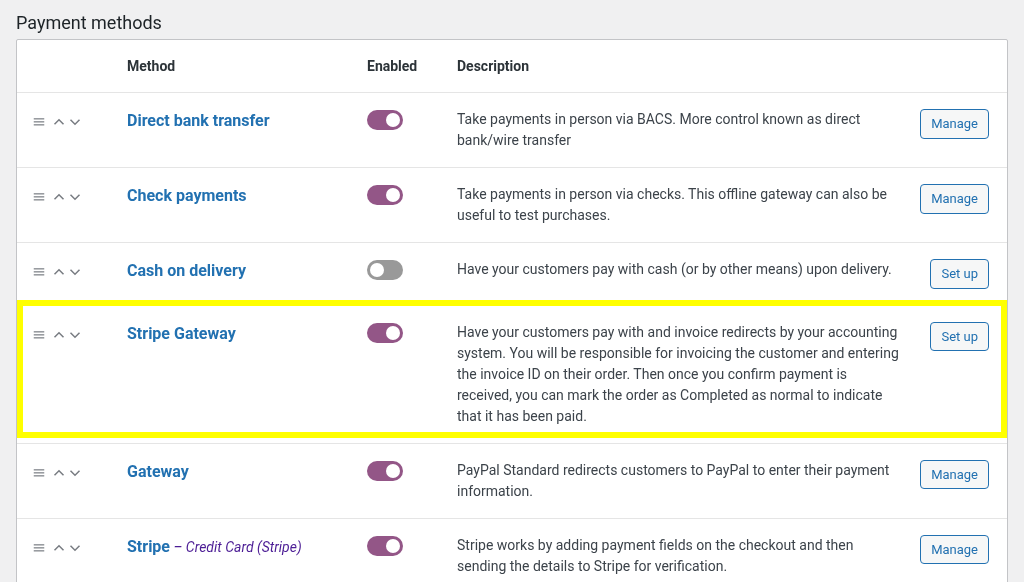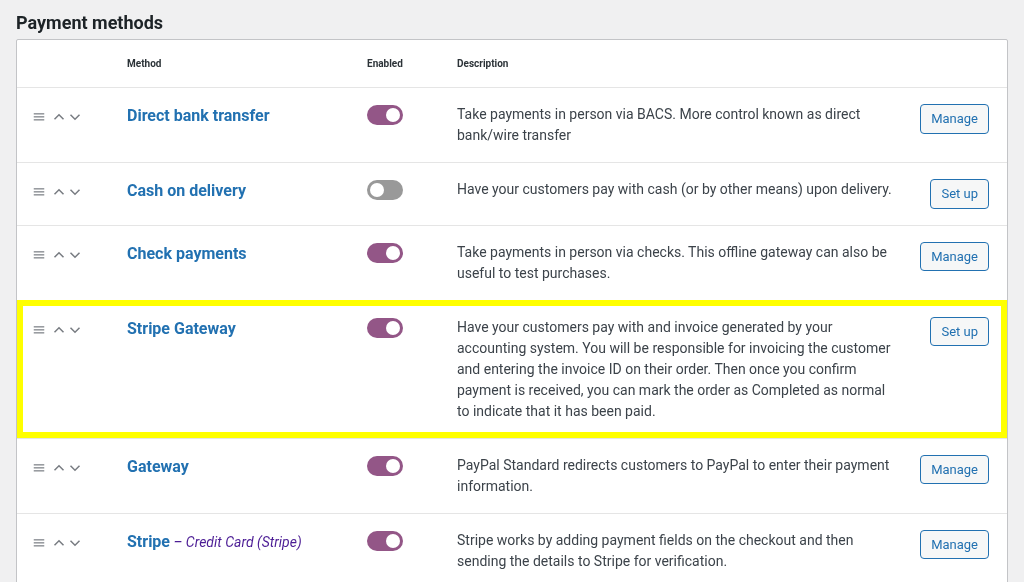--- a/index.html
+++ b/index.html
@@ -9,21 +9,21 @@
     font-family: -apple-system, BlinkMacSystemFont, "Segoe UI", Roboto, sans-serif;
     color: #2c3338;
     font-size: 14px;
     width: 1024px;
   }
   .wrap {
     padding: 8px 16px 0 16px;
   }
   .section-title {
     font-size: 18px;
-    font-weight: 700;
+    font-weight: 400;
     margin: 4px 0 6px 0;
     color: #1d2327;
   }
   .section-desc {
     margin: 0 0 14px 0;
     font-size: 13px;
     color: #3c434a;
   }
   .table-container {
     background: #fff;
@@ -33,21 +33,21 @@
     position: relative;
   }
   table {
     width: 100%;
     border-collapse: collapse;
   }
   thead th {
     text-align: left;
     font-weight: 700;
     padding: 18px 10px;
-    font-size: 10px;
+    font-size: 14px;
     color: #2c3338;
   }
   tbody tr {
     border-top: 1px solid #e5e5e5;
   }
   tbody td {
     padding: 16px 10px;
     vertical-align: top;
     font-size: 14px;
     line-height: 1.5;
@@ -152,58 +152,58 @@
           <tr>
             <td class="sort-cell col-sort"><span class="sort-icon"><svg width="12" height="12" viewBox="0 0 16 16">
                   <rect x="1" y="3" width="14" height="1.6" fill="currentColor"></rect>
                   <rect x="1" y="7" width="14" height="1.6" fill="currentColor"></rect>
                   <rect x="1" y="11" width="14" height="1.6" fill="currentColor"></rect>
                 </svg></span><span class="arrow-icon"><svg width="12" height="12" viewBox="0 0 16 16">
                   <path d="M2 11 L8 5 L14 11" stroke="currentColor" stroke-width="2" fill="none"></path>
                 </svg></span><span class="arrow-icon"><svg width="12" height="12" viewBox="0 0 16 16">
                   <path d="M2 5 L8 11 L14 5" stroke="currentColor" stroke-width="2" fill="none"></path>
                 </svg></span></td>
+            <td class="col-method"><a class="method-link" href="#">Check payments</a></td>
+            <td class="col-enabled"><span class="toggle on"><span class="knob"></span></span></td>
+            <td class="col-desc">
+              <div class="desc-text"><span>Take payments in person via checks. This offline gateway can also be useful to test purchases.</span></div>
+            </td>
+            <td class="col-action"><span class="btn">Manage</span></td>
+          </tr>
+          <tr>
+            <td class="sort-cell col-sort"><span class="sort-icon"><svg width="12" height="12" viewBox="0 0 16 16">
+                  <rect x="1" y="3" width="14" height="1.6" fill="currentColor"></rect>
+                  <rect x="1" y="7" width="14" height="1.6" fill="currentColor"></rect>
+                  <rect x="1" y="11" width="14" height="1.6" fill="currentColor"></rect>
+                </svg></span><span class="arrow-icon"><svg width="12" height="12" viewBox="0 0 16 16">
+                  <path d="M2 11 L8 5 L14 11" stroke="currentColor" stroke-width="2" fill="none"></path>
+                </svg></span><span class="arrow-icon"><svg width="12" height="12" viewBox="0 0 16 16">
+                  <path d="M2 5 L8 11 L14 5" stroke="currentColor" stroke-width="2" fill="none"></path>
+                </svg></span></td>
             <td class="col-method"><a class="method-link" href="#">Cash on delivery</a></td>
             <td class="col-enabled"><span class="toggle"><span class="knob"></span></span></td>
             <td class="col-desc">
               <div class="desc-text"><span>Have your customers pay with cash (or by other means) upon delivery.</span></div>
             </td>
             <td class="col-action"><span class="btn">Set up</span></td>
           </tr>
-          <tr>
-            <td class="sort-cell col-sort"><span class="sort-icon"><svg width="12" height="12" viewBox="0 0 16 16">
-                  <rect x="1" y="3" width="14" height="1.6" fill="currentColor"></rect>
-                  <rect x="1" y="7" width="14" height="1.6" fill="currentColor"></rect>
-                  <rect x="1" y="11" width="14" height="1.6" fill="currentColor"></rect>
-                </svg></span><span class="arrow-icon"><svg width="12" height="12" viewBox="0 0 16 16">
-                  <path d="M2 11 L8 5 L14 11" stroke="currentColor" stroke-width="2" fill="none"></path>
-                </svg></span><span class="arrow-icon"><svg width="12" height="12" viewBox="0 0 16 16">
-                  <path d="M2 5 L8 11 L14 5" stroke="currentColor" stroke-width="2" fill="none"></path>
-                </svg></span></td>
-            <td class="col-method"><a class="method-link" href="#">Check payments</a></td>
-            <td class="col-enabled"><span class="toggle on"><span class="knob"></span></span></td>
-            <td class="col-desc">
-              <div class="desc-text"><span>Take payments in person via checks. This offline gateway can also be useful to test purchases.</span></div>
-            </td>
-            <td class="col-action"><span class="btn">Manage</span></td>
-          </tr>
           <tr class="highlighted" id="hl-row">
             <td class="sort-cell col-sort"><span class="sort-icon"><svg width="12" height="12" viewBox="0 0 16 16">
                   <rect x="1" y="3" width="14" height="1.6" fill="currentColor"></rect>
                   <rect x="1" y="7" width="14" height="1.6" fill="currentColor"></rect>
                   <rect x="1" y="11" width="14" height="1.6" fill="currentColor"></rect>
                 </svg></span><span class="arrow-icon"><svg width="12" height="12" viewBox="0 0 16 16">
                   <path d="M2 11 L8 5 L14 11" stroke="currentColor" stroke-width="2" fill="none"></path>
                 </svg></span><span class="arrow-icon"><svg width="12" height="12" viewBox="0 0 16 16">
                   <path d="M2 5 L8 11 L14 5" stroke="currentColor" stroke-width="2" fill="none"></path>
                 </svg></span></td>
             <td class="col-method"><a class="method-link" href="#">Stripe Gateway</a></td>
             <td class="col-enabled"><span class="toggle on"><span class="knob"></span></span></td>
             <td class="col-desc">
-              <div class="desc-text"><span>Have your customers pay with and invoice generated by your accounting system. You will be responsible for invoicing the customer and entering the invoice ID on their order. Then once you confirm payment is received, you can mark the order as Completed as normal to indicate that it has been paid.</span></div>
+              <div class="desc-text"><span>Have your customers pay with and invoice redirects by your accounting system. You will be responsible for invoicing the customer and entering the invoice ID on their order. Then once you confirm payment is received, you can mark the order as Completed as normal to indicate that it has been paid.</span></div>
             </td>
             <td class="col-action"><span class="btn">Set up</span></td>
           </tr>
           <tr>
             <td class="sort-cell col-sort"><span class="sort-icon"><svg width="12" height="12" viewBox="0 0 16 16">
                   <rect x="1" y="3" width="14" height="1.6" fill="currentColor"></rect>
                   <rect x="1" y="7" width="14" height="1.6" fill="currentColor"></rect>
                   <rect x="1" y="11" width="14" height="1.6" fill="currentColor"></rect>
                 </svg></span><span class="arrow-icon"><svg width="12" height="12" viewBox="0 0 16 16">
                   <path d="M2 11 L8 5 L14 11" stroke="currentColor" stroke-width="2" fill="none"></path>

